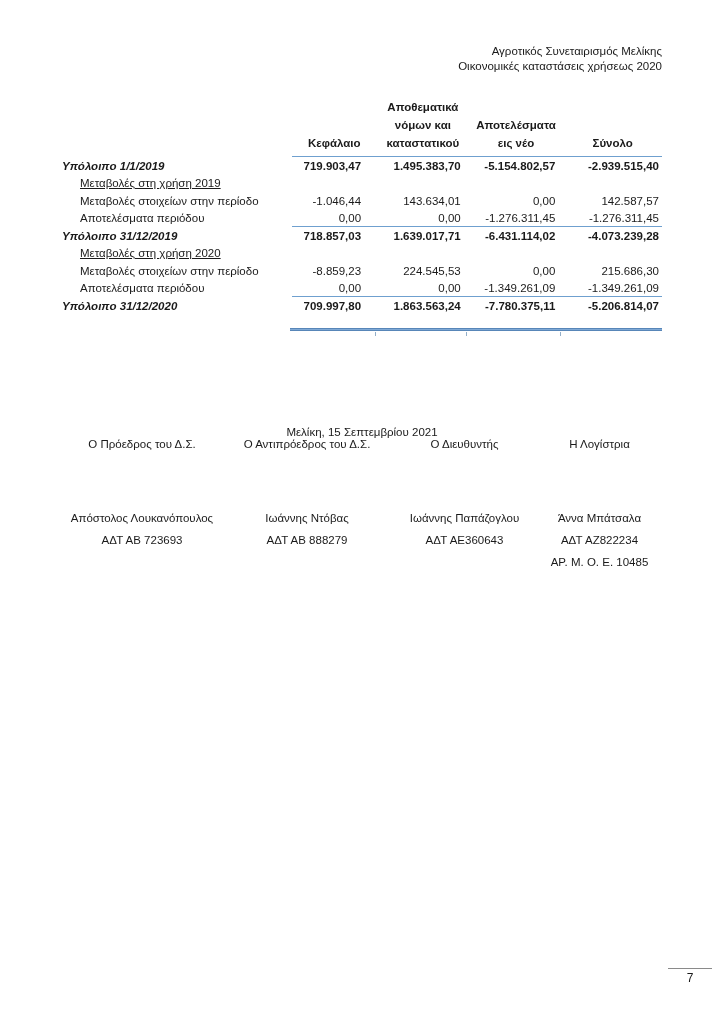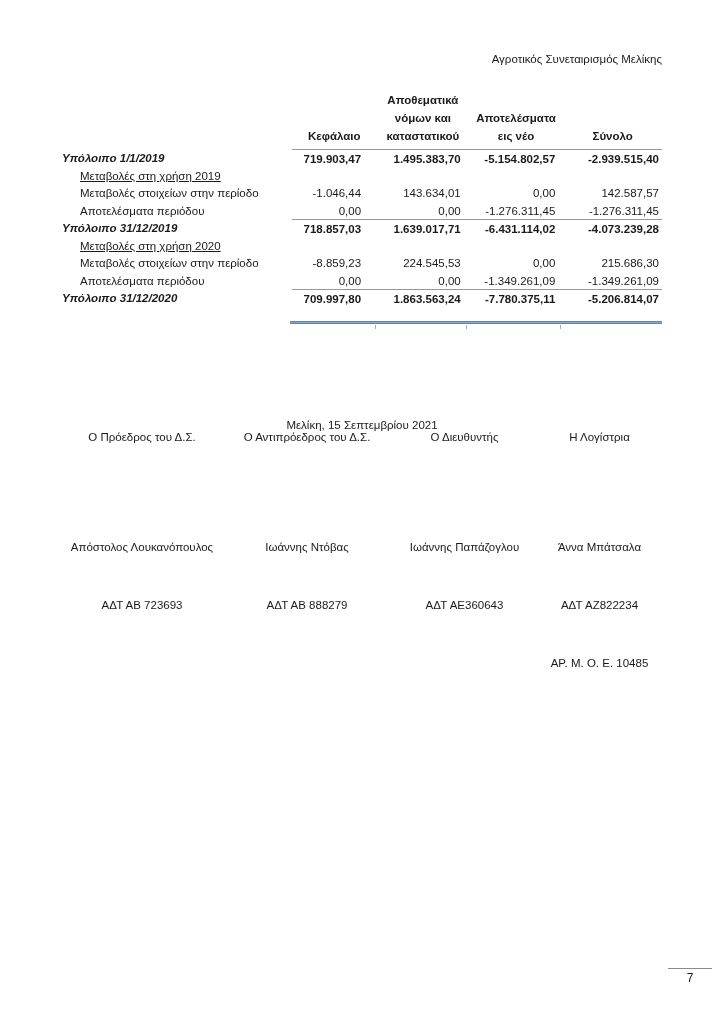--- a/index.html
+++ b/index.html
@@ -12,21 +12,21 @@
   *{box-sizing:border-box;}
   html,body{margin:0;padding:0;background:#ffffff;}
   .page{
     position:relative;
     width:724px;height:1024px;
     background:#ffffff;
     font-family:"Liberation Sans", sans-serif;
     color:var(--ink);
     overflow:hidden;
   }
-  .content{position:absolute;left:62px;right:62px;top:8px;}
+  .content{position:absolute;left:62px;right:62px;top:0;}
 
   
   .doc-header{padding-top:44px;text-align:right;font-size:11.5px;line-height:1.32;}
 
   
   .doc-title{
     margin-top:37px;
     font-size:17.5px;font-weight:700;letter-spacing:.2px;
     padding-bottom:5px;
     border-bottom:1.4px solid var(--rule-gray);
@@ -75,37 +75,38 @@
   
   .dateline{margin-top:95px;text-align:center;font-size:11.5px;}
 
   
   .sign-roles,.sign-names{
     display:grid;grid-template-columns:160px 170px 145px 125px;
     font-size:11.5px;text-align:center;
   }
   .sign-roles{}
   .sign-names{margin-top:57px;line-height:22px;}
-  .sign-names .cell div{white-space:nowrap;margin-top:36px;}
+  .sign-names .cell div{white-space:nowrap;}
 
   
   .footer-pagenum{
     position:absolute;left:668px;top:968px;width:44px;
     border-top:1.5px solid #8a8a8a;
     padding-top:2px;text-align:center;font-size:12px;
   }
 </style>
 </head>
 <body>
 
 <div class="page">
   <div class="content">
 
     <div class="doc-header">
       <div>Αγροτικός Συνεταιρισμός Μελίκης</div>
+      <div>Οικονομικές καταστάσεις χρήσεως 2020</div>
     </div>
 
 
     <table class="equity">
       <colgroup>
         <col class="c-label">
           <col class="c-n1">
           <col class="c-n2">
           <col class="c-n3">
           <col class="c-n4">

